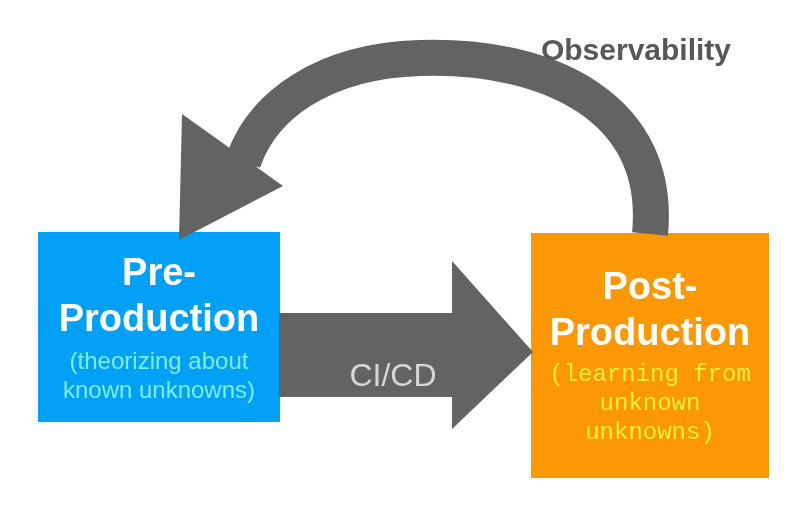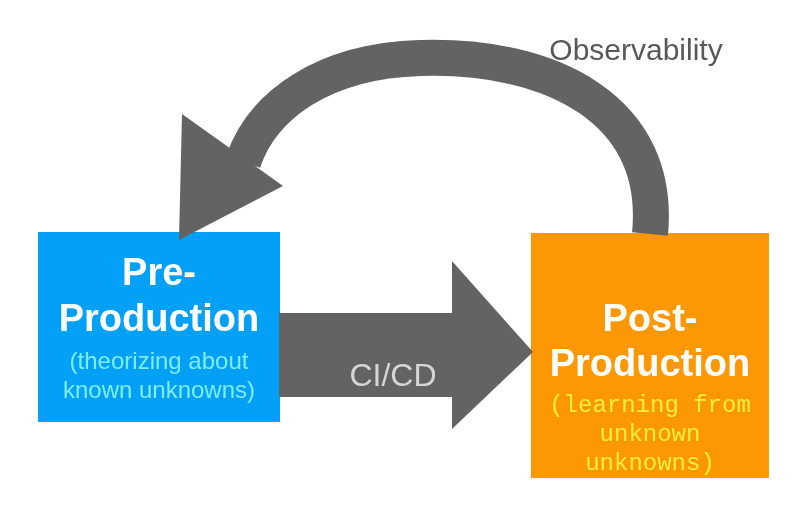--- a/index.html
+++ b/index.html
@@ -21,21 +21,20 @@
     box-sizing: border-box;
     padding: 0 6px;
   }
   .box-pre {
     left: 38px; top: 232px; width: 242px; height: 190px;
     background: var(--pre-box-bg);
   }
   .box-post {
     left: 531px; top: 233px; width: 238px; height: 245px;
     background: var(--post-box-bg);
-    justify-content: flex-end;
   }
   .box-title {
     color: var(--title-text);
     font-size: 38px;
     font-weight: bold;
     line-height: 1.2;
   }
   .box-subtitle {
     font-size: 24px;
     line-height: 29px;
@@ -48,21 +47,21 @@
     left: 0; top: 0;
     width: 808px; height: 508px;
     pointer-events: none;
   }
   .label-observability {
     position: absolute;
     left: 540px; top: 32px;
     width: 192px;
     text-align: center;
     font-size: 30px;
-    font-weight: normal;
+    font-weight: bold;
     line-height: 36px;
     color: var(--observability-label);
   }
   .label-cicd {
     position: absolute;
     left: 333px; top: 356px;
     width: 120px;
     text-align: center;
     font-size: 32px;
     line-height: 38px;

